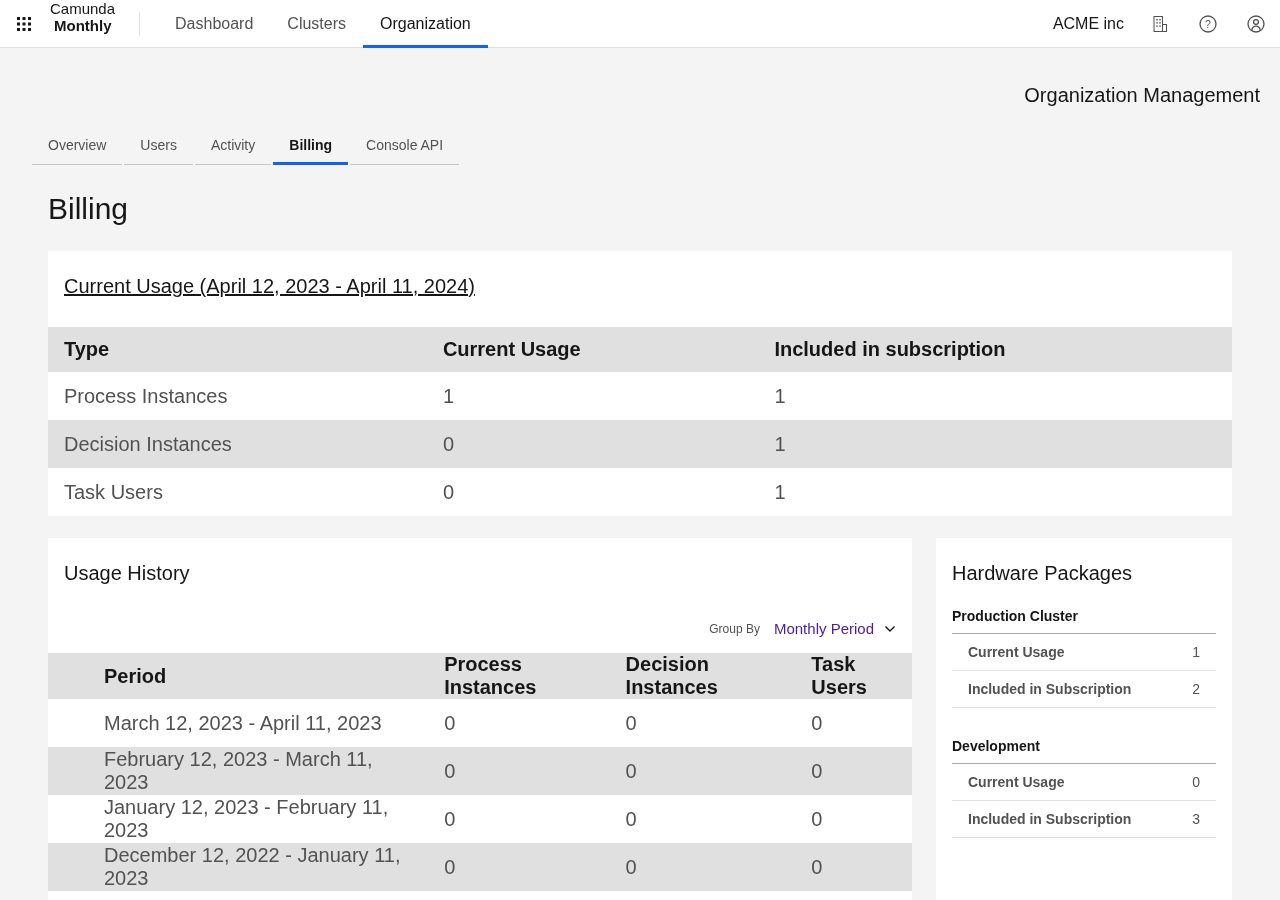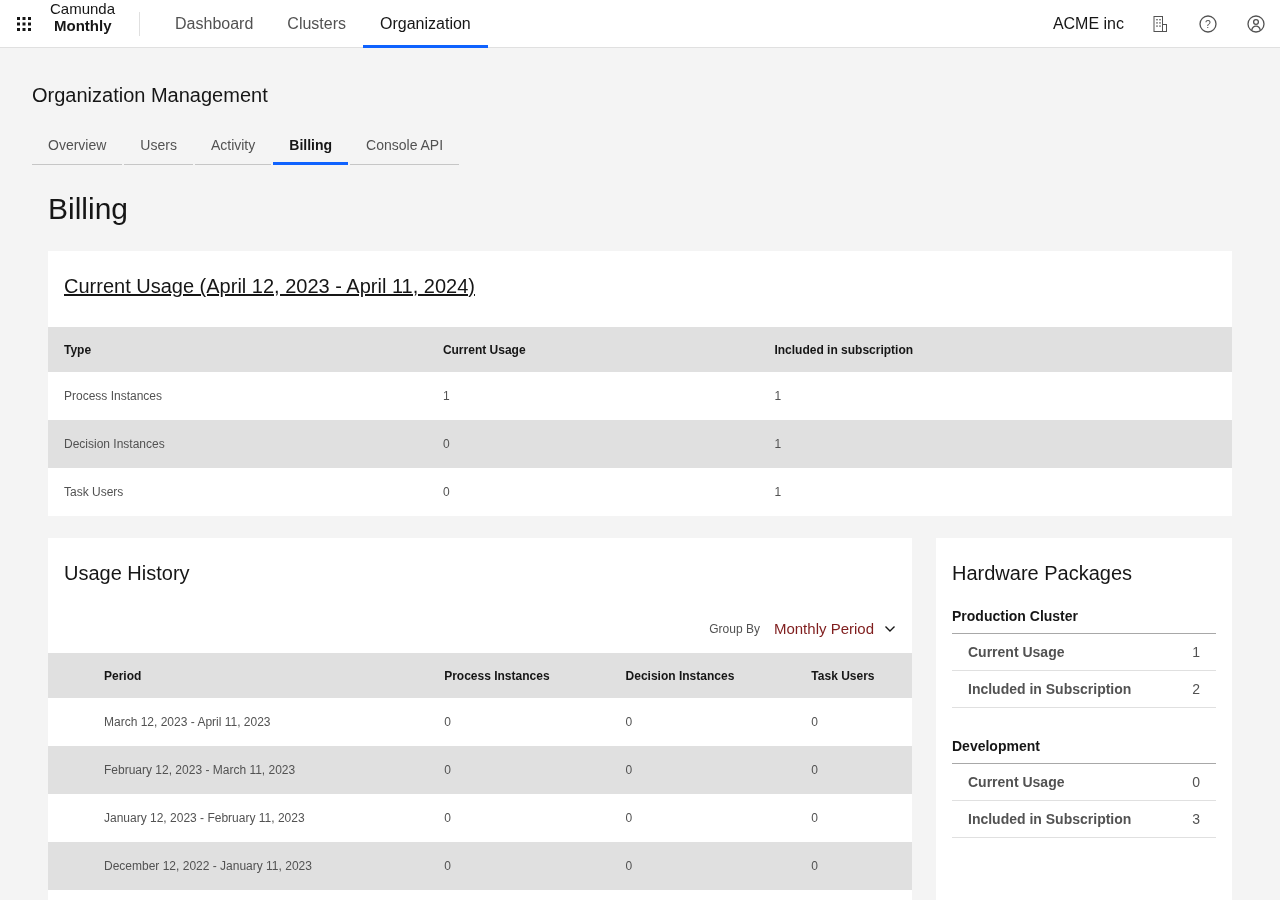--- a/index.html
+++ b/index.html
@@ -40,21 +40,21 @@
     height: 3px; background: #0f62fe;
   }
   .nav-right { margin-left: auto; display: flex; align-items: center; }
   .org-name { font-size: 16px; color: #161616; margin-right: 12px; }
   .icon-btn {
     width: 48px; height: 48px; display: flex; align-items: center; justify-content: center;
     background: none; border: none; cursor: pointer; padding: 0;
   }
 
   
-  .page-title { font-size: 20px; font-weight: 400; margin: 34px 32px 0; line-height: 26px; }
+  .page-title { font-size: 20px; font-weight: 400; margin: 34px 20px 0; line-height: 26px; text-align: right; }
 
   .tabs { display: flex; gap: 2px; margin: 20px 32px 0; }
   .tab {
     display: flex; align-items: center;
     padding: 9px 16px 11px; font-size: 14px; color: #525252;
     background: none; border: none; border-bottom: 1px solid #c6c6c6;
     cursor: pointer; line-height: 16px;
   }
   .tab.active {
     color: #161616; font-weight: 700;
@@ -63,39 +63,39 @@
 
   .billing-heading { font-size: 30px; font-weight: 400; margin: 27px 48px 0; line-height: 34px; }
 
   
   .card { background: #ffffff; }
   .card-title { font-size: 20px; font-weight: 400; line-height: 26px; margin: 0; }
 
   .cu-card { margin: 25px 48px 0; padding-top: 22px; }
   .cu-card .card-title { padding: 0 16px; text-decoration: underline; }
 
-  table { width: 100%; border-collapse: collapse; font-size: 12px; }
+  table { width: 100%; border-collapse: collapse; font-size: 20px; }
   .data-table { margin-top: 28px; }
   .data-table thead th {
     background: #e0e0e0; height: 45px; text-align: left;
     padding: 0 16px; font-weight: 700; color: #161616;
   }
   .data-table tbody td { height: 48px; padding: 0 16px; color: #525252; font-weight: 400; }
   .data-table tbody tr:nth-child(even) { background: #e0e0e0; }
 
   
   .bottom-row { display: flex; gap: 24px; margin: 22px 48px 0; align-items: flex-start; }
 
   .uh-card { width: 864px; padding-top: 22px; }
   .uh-card .card-title { padding: 0 16px; }
   .group-row { display: flex; justify-content: flex-end; align-items: center; margin: 34px 16px 0; }
   .group-label { font-size: 12px; color: #525252; margin-right: 14px; }
   .group-select {
     display: flex; align-items: center; background: none; border: none; cursor: pointer;
-    font-size: 15px; color: #7f1d1d; font-family: inherit; padding: 0; text-align: center;
+    font-size: 15px; color: #4c1d95; font-family: inherit; padding: 0; text-align: center;
   }
   .group-select .chev { margin-left: 10px; display: flex; align-items: center; }
   .uh-card .data-table { margin-top: 16px; }
   .uh-card .data-table th:first-child,
   .uh-card .data-table td:first-child { padding-left: 56px; }
   .row-filler { height: 48px; background: #ffffff; }
 
   .hw-card { width: 296px; min-height: 400px; padding: 22px 16px; }
   .hw-section { margin-top: 14px; }
   .hw-section + .hw-section { margin-top: 22px; }

